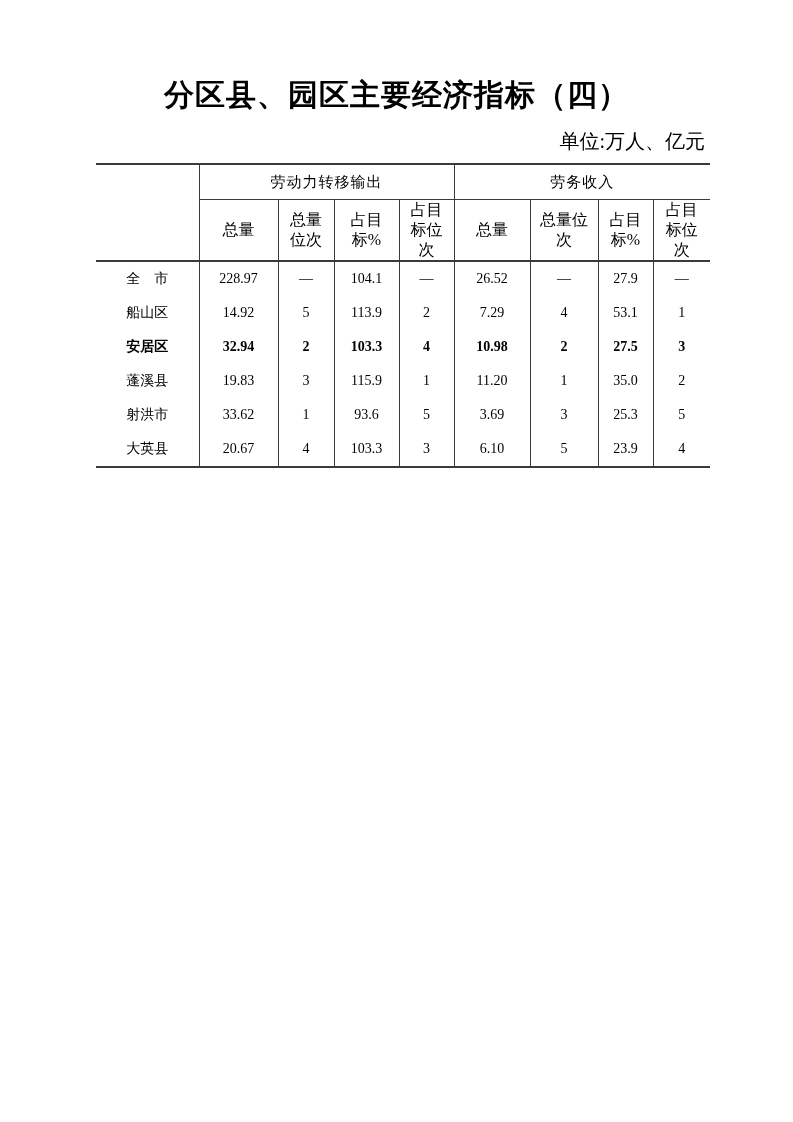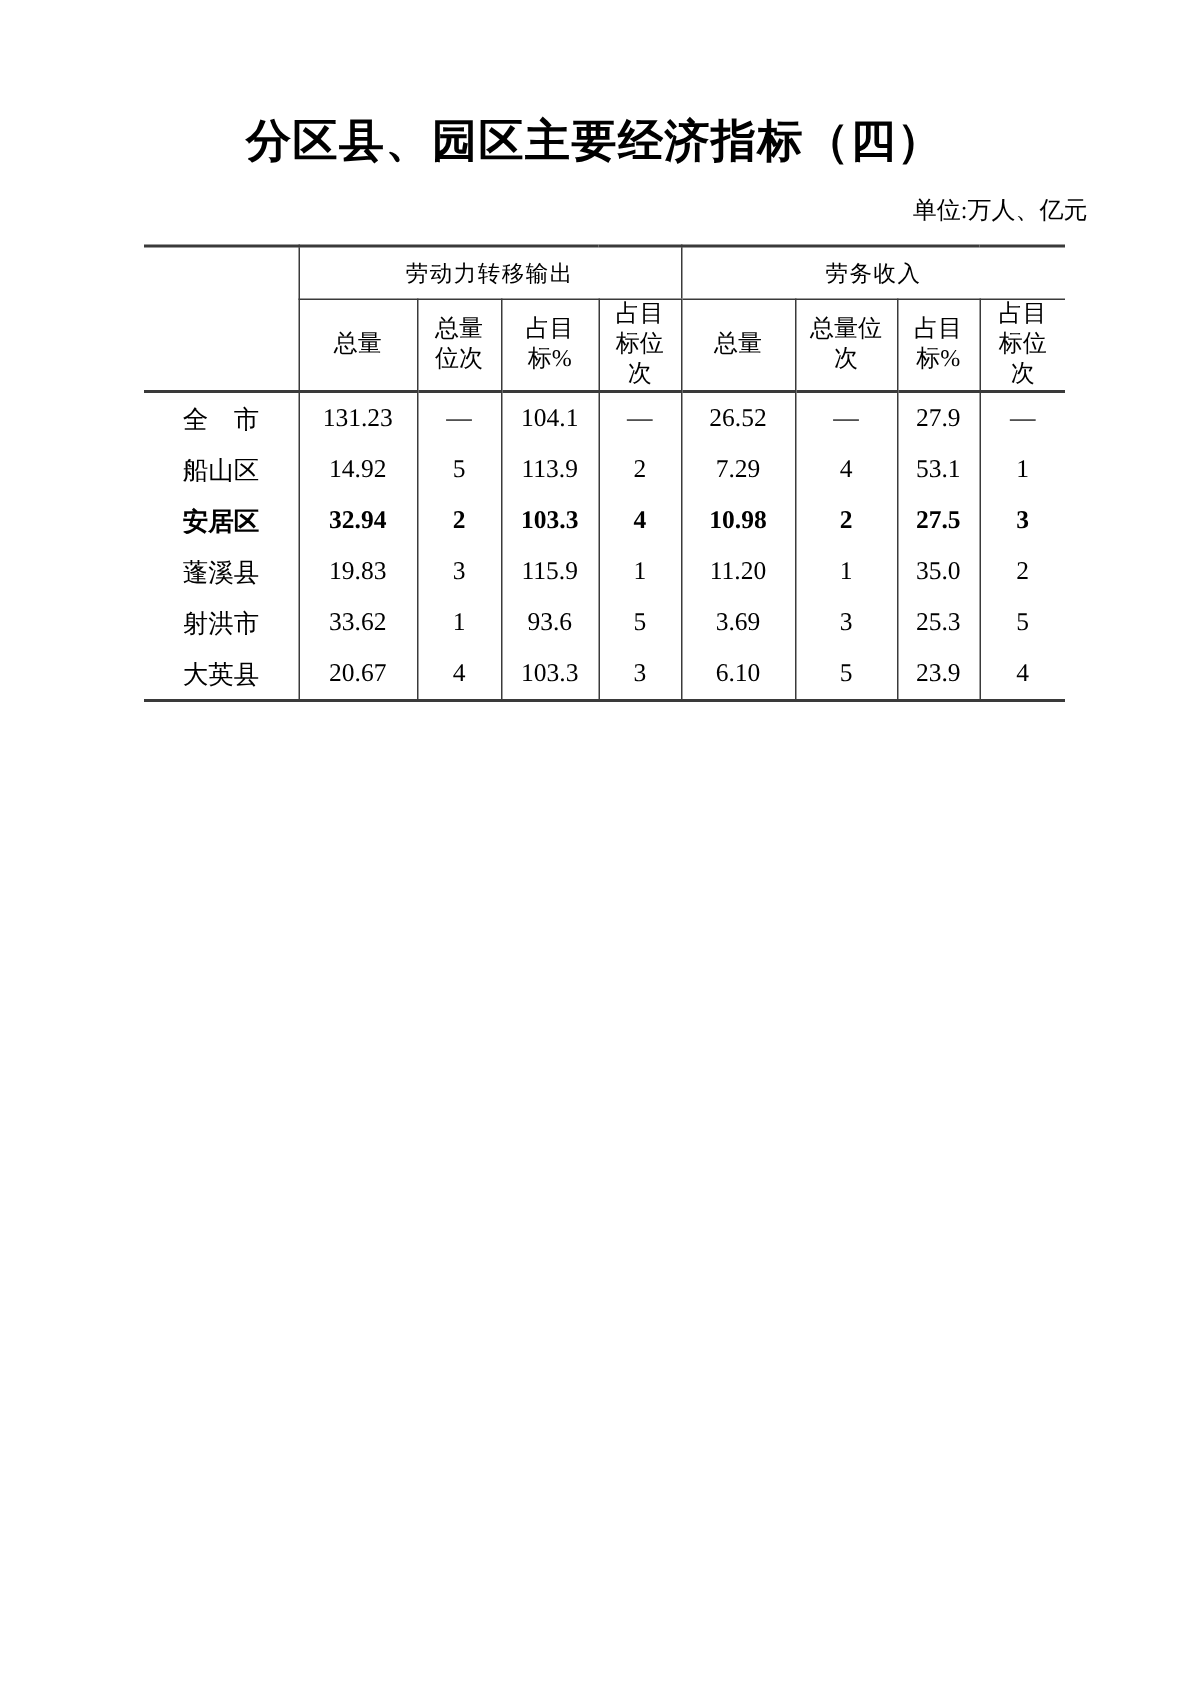--- a/index.html
+++ b/index.html
@@ -25,22 +25,22 @@
     text-align: center;
     font-family: "Liberation Sans", sans-serif;
     font-weight: 700;
     font-size: 30px;
     line-height: 38px;
     letter-spacing: 1px;
   }
   .unit-note {
     position: absolute;
     top: 130px;
-    right: 68px;
-    font-size: 16px;
+    right: 88px;
+    font-size: 20px;
     line-height: 22px;
   }
   .table-wrap {
     position: absolute;
     top: 163px;
     left: 96px;
     width: 614px;
   }
   table.indicators {
     border-collapse: collapse;
@@ -73,21 +73,21 @@
   th.sub-cell {
     height: 60px;
     font-size: 16px;
     line-height: 20px;
     white-space: pre-line;
     border-bottom: 2px solid #3a3a3a;
     padding: 2px 2px;
   }
   td.data-cell, td.row-label-cell {
     height: 34px;
-    font-size: 17px;
+    font-size: 14px;
   }
   tr.bold td {
     font-weight: 700;
   }
   .page-number {
     position: absolute;
     top: 1064px;
     left: 0;
     width: 100%;
     text-align: left;
@@ -137,21 +137,21 @@
           <th class="sub-cell">占目
 标%</th>
           <th class="sub-cell">占目
 标位
 次</th>
         </tr>
       </thead>
       <tbody>
         <tr>
           <td class="row-label-cell no-left">全　市</td>
-          <td class="data-cell">131.23</td>
+          <td class="data-cell">228.97</td>
           <td class="data-cell">—</td>
           <td class="data-cell">104.1</td>
           <td class="data-cell">—</td>
           <td class="data-cell">26.52</td>
           <td class="data-cell">—</td>
           <td class="data-cell">27.9</td>
           <td class="data-cell">—</td>
         </tr>
         <tr>
           <td class="row-label-cell no-left">船山区</td>

